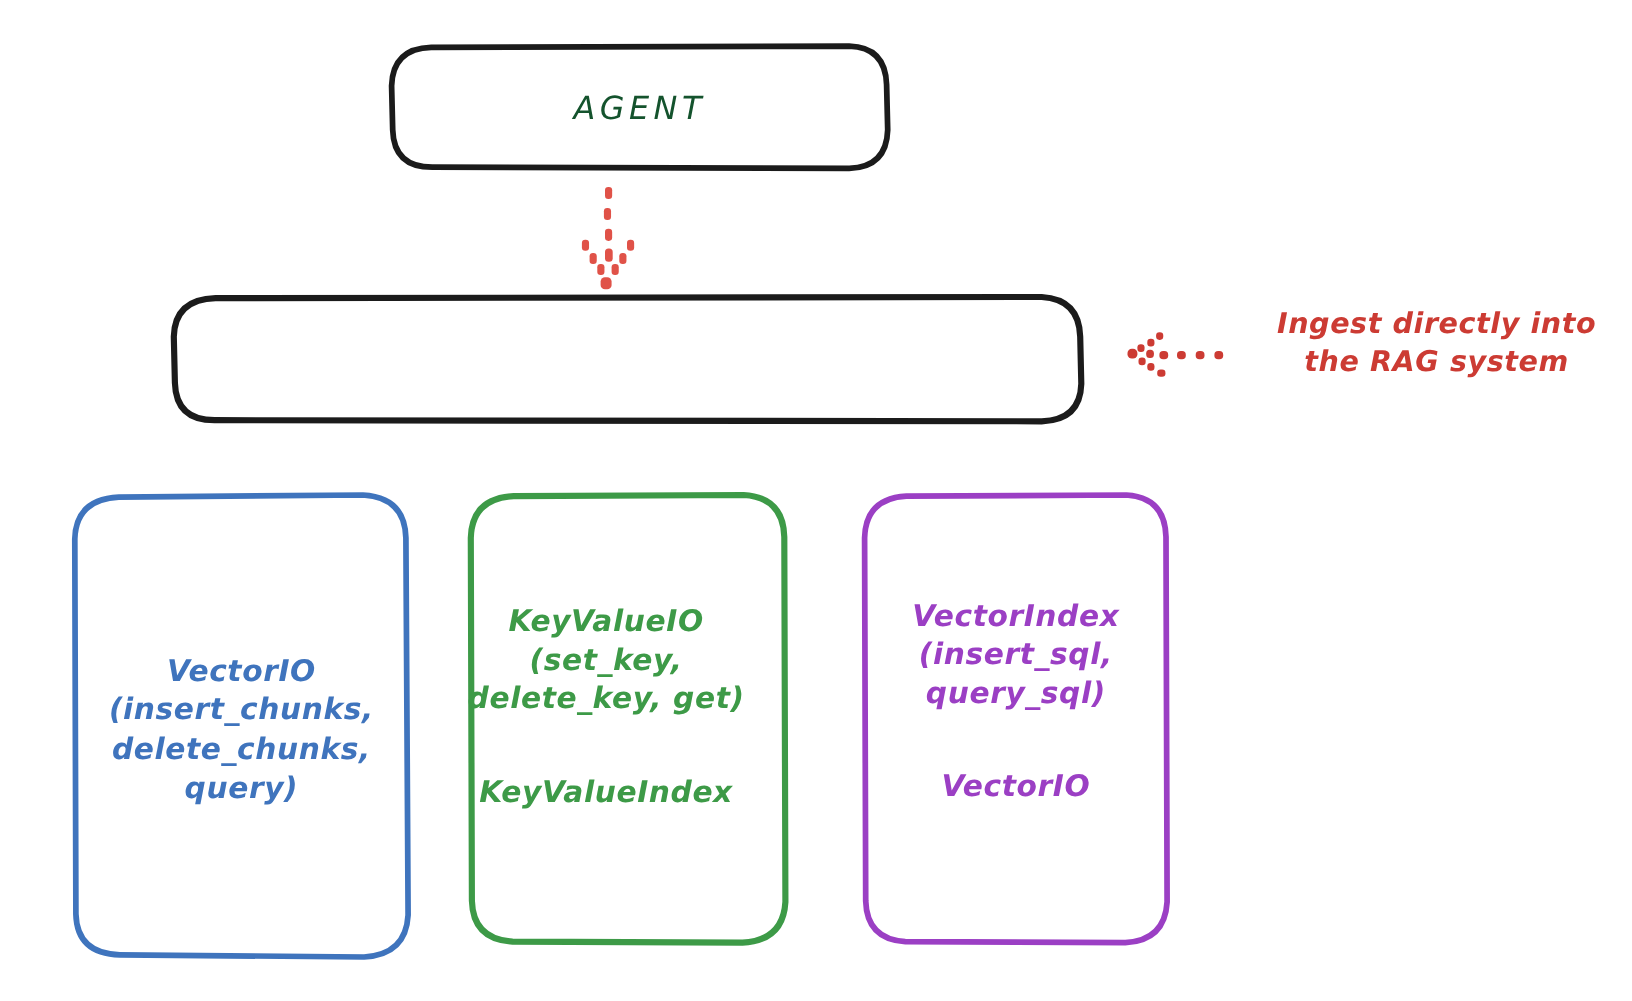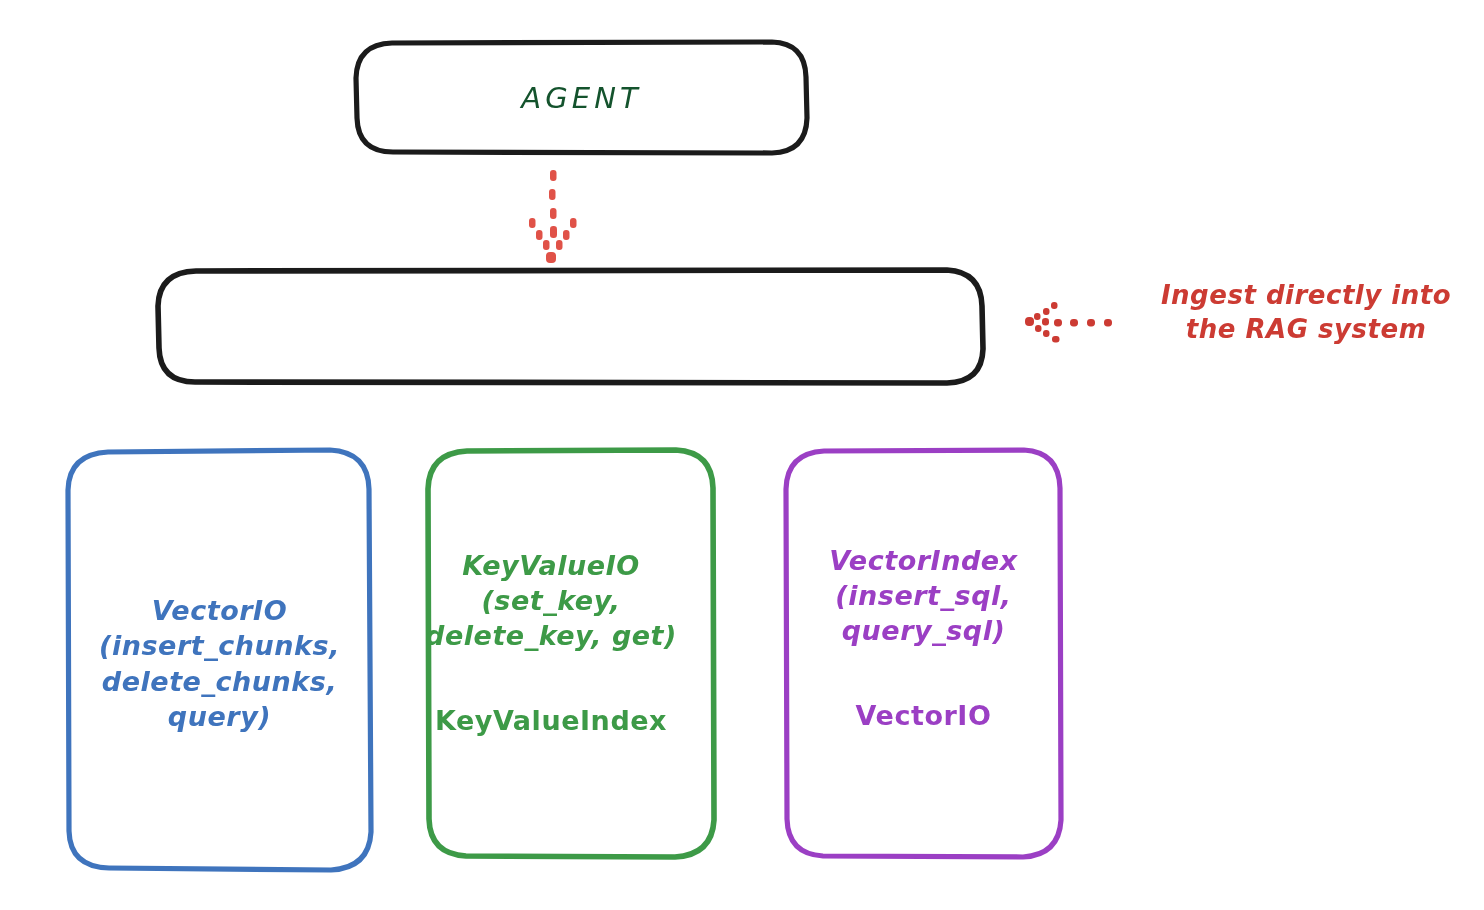--- a/index.html
+++ b/index.html
@@ -93,20 +93,21 @@
     font-weight: 600;
     line-height: 1.30;
     white-space: pre-line;
     letter-spacing: 0.02em;
     font-style: italic;
   }
   .provider .index-label {
     font-size: 27px;
     font-weight: 600;
     letter-spacing: 0.02em;
+    font-style: italic;
     margin-top: 52px;
   }
   #node-vectorio .api-label,
   #node-vectorio .index-label { color: #3f74bd; }
   #node-keyvalueio .api-label,
   #node-keyvalueio .index-label { color: #3d9a47; }
   #node-relationalio .api-label,
   #node-relationalio .index-label { color: #9b3fc4; }
 
   #node-vectorio .api-label { margin-top: 6px; }

